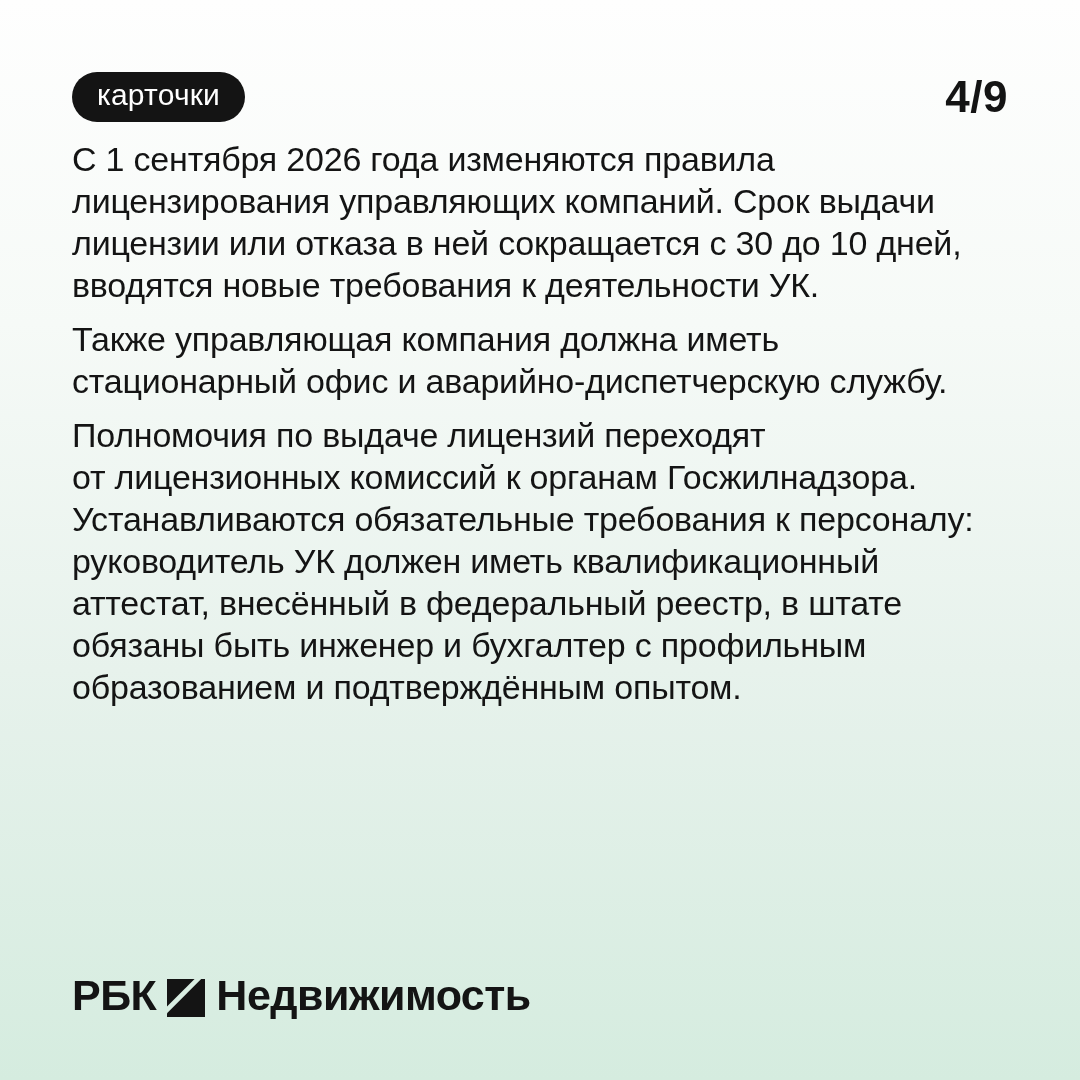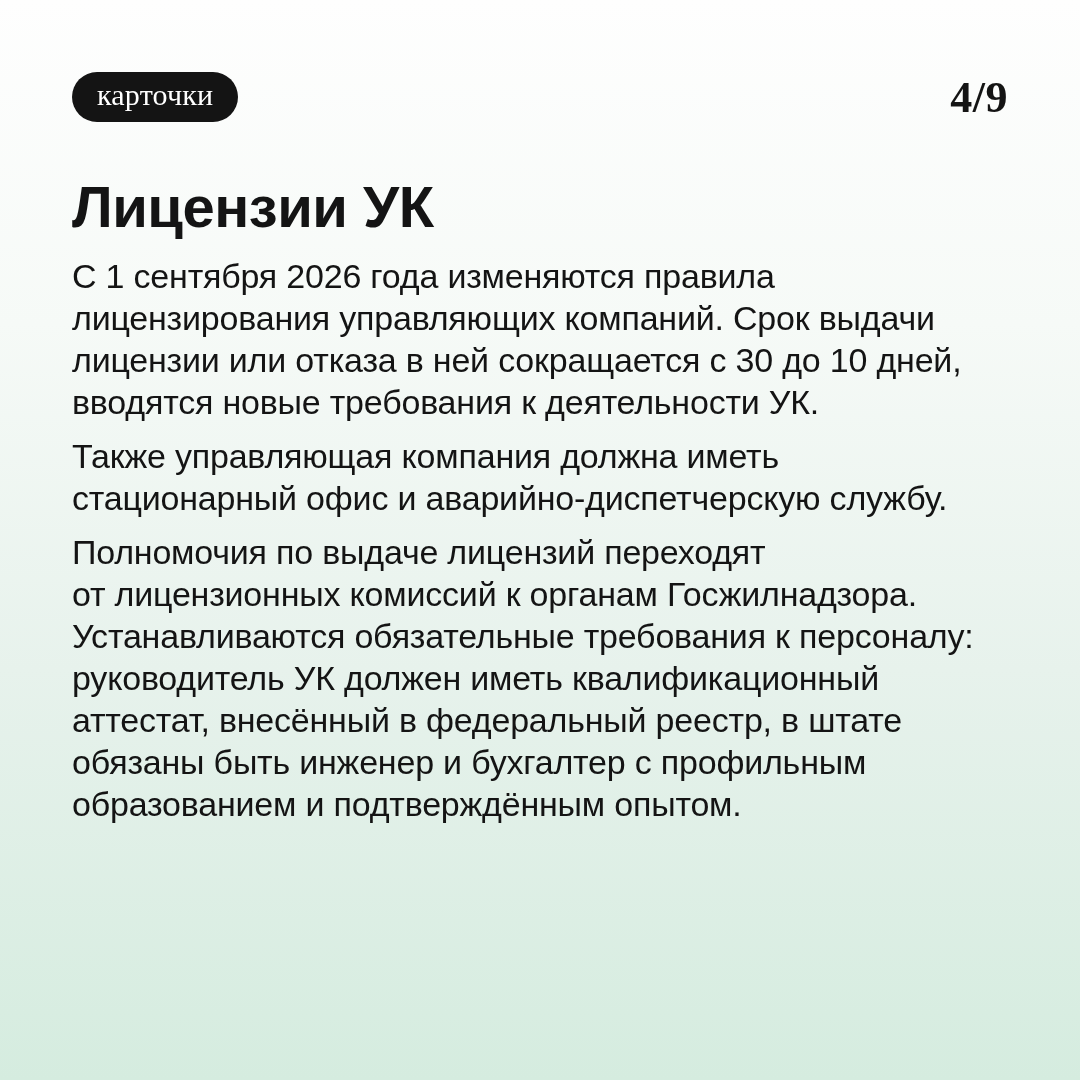--- a/index.html
+++ b/index.html
@@ -14,21 +14,20 @@
     padding: 72px;
     background: linear-gradient(180deg, #fefefe 0%, #f6faf7 30%, #e7f2ec 62%, #d5ecdf 100%);
     font-family: "Liberation Sans", sans-serif;
     color: #141414;
     overflow: hidden;
   }
   .header-row {
     display: flex;
     justify-content: space-between;
     align-items: flex-start;
-    font-family: Liberation Serif, serif;
   }
   .badge {
     display: inline-block;
     background: #141414;
     color: #ffffff;
     font-size: 30px;
     line-height: 1;
     padding: 8px 25px 12px 25px;
     border-radius: 26px;
     letter-spacing: 0.2px;
@@ -76,32 +75,41 @@
 </head>
 <body>
 
 <div class="card">
 
   <div class="header-row">
     <span class="badge">карточки</span>
     <span class="page-indicator">4/9</span>
   </div>
 
-  <h1 class="title">Лицензии УК</h1>
 
   <div class="body-text">
     <p>С 1 сентября 2026 года изменяются правила
 лицензирования управляющих компаний. Срок выдачи
 лицензии или отказа в ней сокращается с 30 до 10 дней,
 вводятся новые требования к деятельности УК.</p>
     <p>Также управляющая компания должна иметь
 стационарный офис и аварийно-диспетчерскую службу.</p>
     <p>Полномочия по выдаче лицензий переходят
 от лицензионных комиссий к органам Госжилнадзора.
 Устанавливаются обязательные требования к персоналу:
 руководитель УК должен иметь квалификационный
 аттестат, внесённый в федеральный реестр, в штате
 обязаны быть инженер и бухгалтер с профильным
 образованием и подтверждённым опытом.</p>
   </div>
 
+  <div class="footer-logo">
+    <span>РБК</span>
+    <span class="logo-mark">
+      <svg width="38" height="38" viewBox="0 0 40 40" xmlns="http://www.w3.org/2000/svg">
+        <polygon points="0,0 29,0 0,29" fill="#141414"></polygon>
+        <polygon points="36,0 40,0 40,40 0,40 0,36" fill="#141414"></polygon>
+      </svg>
+    </span>
+    <span>Недвижимость</span>
+  </div>
 
 </div>
 
 </body></html>

